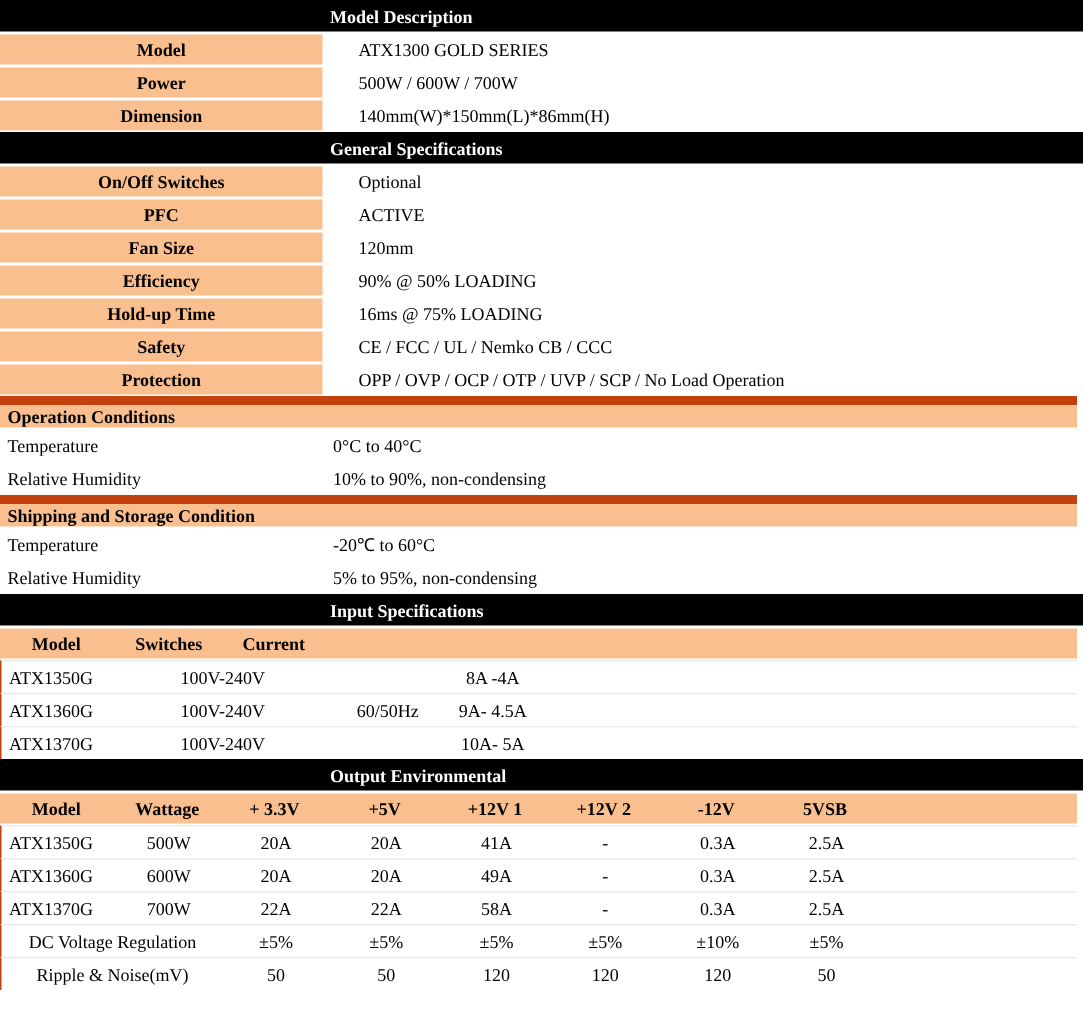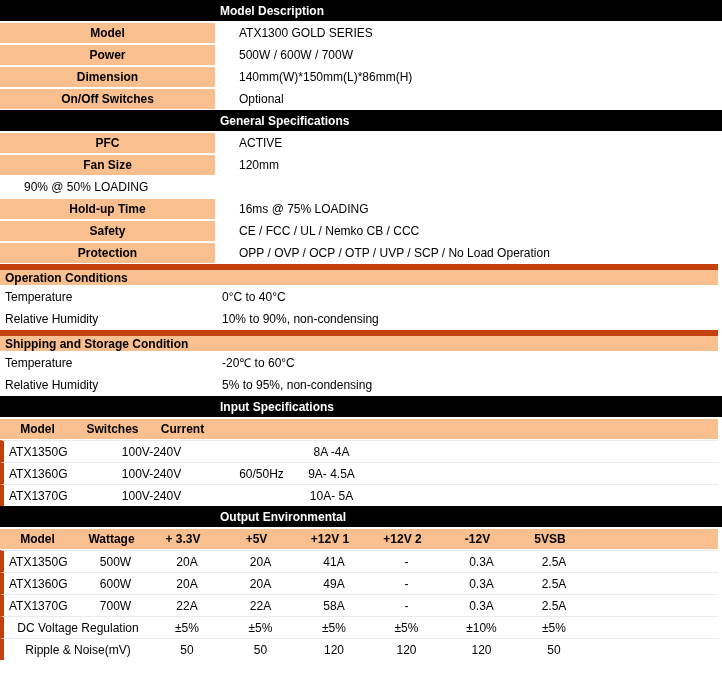--- a/index.html
+++ b/index.html
@@ -1,18 +1,18 @@
 <!DOCTYPE html>
 <html><head>
 <meta charset="utf-8">
 <style>
   html,body{margin:0;padding:0;background:#ffffff;}
   .sheet{
     width:722px;height:686px;
-    font-family:Liberation Sans, sans-serif;
+    font-family:Liberation Serif, serif;
     font-size:12px;color:#000;background:#fff;
     position:relative;overflow:hidden;
   }
   .row{height:22px;line-height:20px;box-sizing:border-box;display:flex;align-items:center;}
   
   .black-header{
     background:#000;color:#fff;font-weight:bold;
     padding-left:220px;border-bottom:1px solid #fff;
   }
   
@@ -31,21 +31,21 @@
   
   .env-row .env-label{flex:0 0 222px;padding-left:5px;box-sizing:border-box;}
   .env-row .env-value{flex:1;}
   
   .grid-header{
     background:#FABF8F;font-weight:bold;
     border-top:1px solid #fff;border-bottom:1px solid #fff;
     width:718px;box-sizing:border-box;
   }
   .grid-row{width:718px;box-sizing:border-box;}
-  .grid-data{border-left:4px solid #c2410c;border-top:1px solid #EBEBEB;background:#fff;}
+  .grid-data{border-left:1px solid #c2410c;border-top:1px solid #EBEBEB;background:#fff;}
   .c{text-align:center;box-sizing:border-box;flex-shrink:0;}
   .c.left{text-align:left;padding-left:5px;}
   
   .ic0{width:75px}.ic1{width:145px}.ic2{width:75px}.ic3{width:65px}
   
   .oc0{width:75px}.oc1{width:73px}.oc2{width:70px}.oc3{width:77px}
   .oc4{width:70px}.oc5{width:75px}.oc6{width:75px}.oc7{width:70px}
   .ofl{width:148px}
   .fill{flex:1}
 </style>
@@ -63,36 +63,37 @@
   </div>
   <div class="row lv-row">
     <div class="lv-label">Power</div>
     <div class="lv-value">500W / 600W / 700W</div>
   </div>
   <div class="row lv-row">
     <div class="lv-label">Dimension</div>
     <div class="lv-value">140mm(W)*150mm(L)*86mm(H)</div>
   </div>
 
+  <div class="row black-header">
+    <span>General Specifications</span>
+  </div>
   <div class="row lv-row">
     <div class="lv-label">On/Off Switches</div>
     <div class="lv-value">Optional</div>
   </div>
-  <div class="row black-header">
-    <span>General Specifications</span>
-  </div>
   <div class="row lv-row">
     <div class="lv-label">PFC</div>
     <div class="lv-value">ACTIVE</div>
   </div>
   <div class="row lv-row">
     <div class="lv-label">Fan Size</div>
     <div class="lv-value">120mm</div>
   </div>
   <div class="row lv-row">
+    <div class="lv-label">Efficiency</div>
     <div class="lv-value">90% @ 50% LOADING</div>
   </div>
   <div class="row lv-row">
     <div class="lv-label">Hold-up Time</div>
     <div class="lv-value">16ms @ 75% LOADING</div>
   </div>
   <div class="row lv-row">
     <div class="lv-label">Safety</div>
     <div class="lv-value">CE / FCC / UL / Nemko CB / CCC</div>
   </div>

